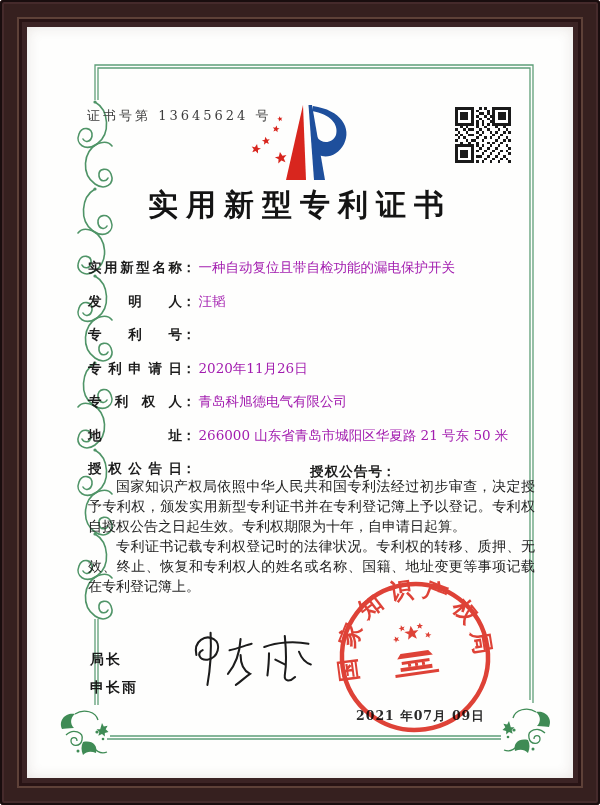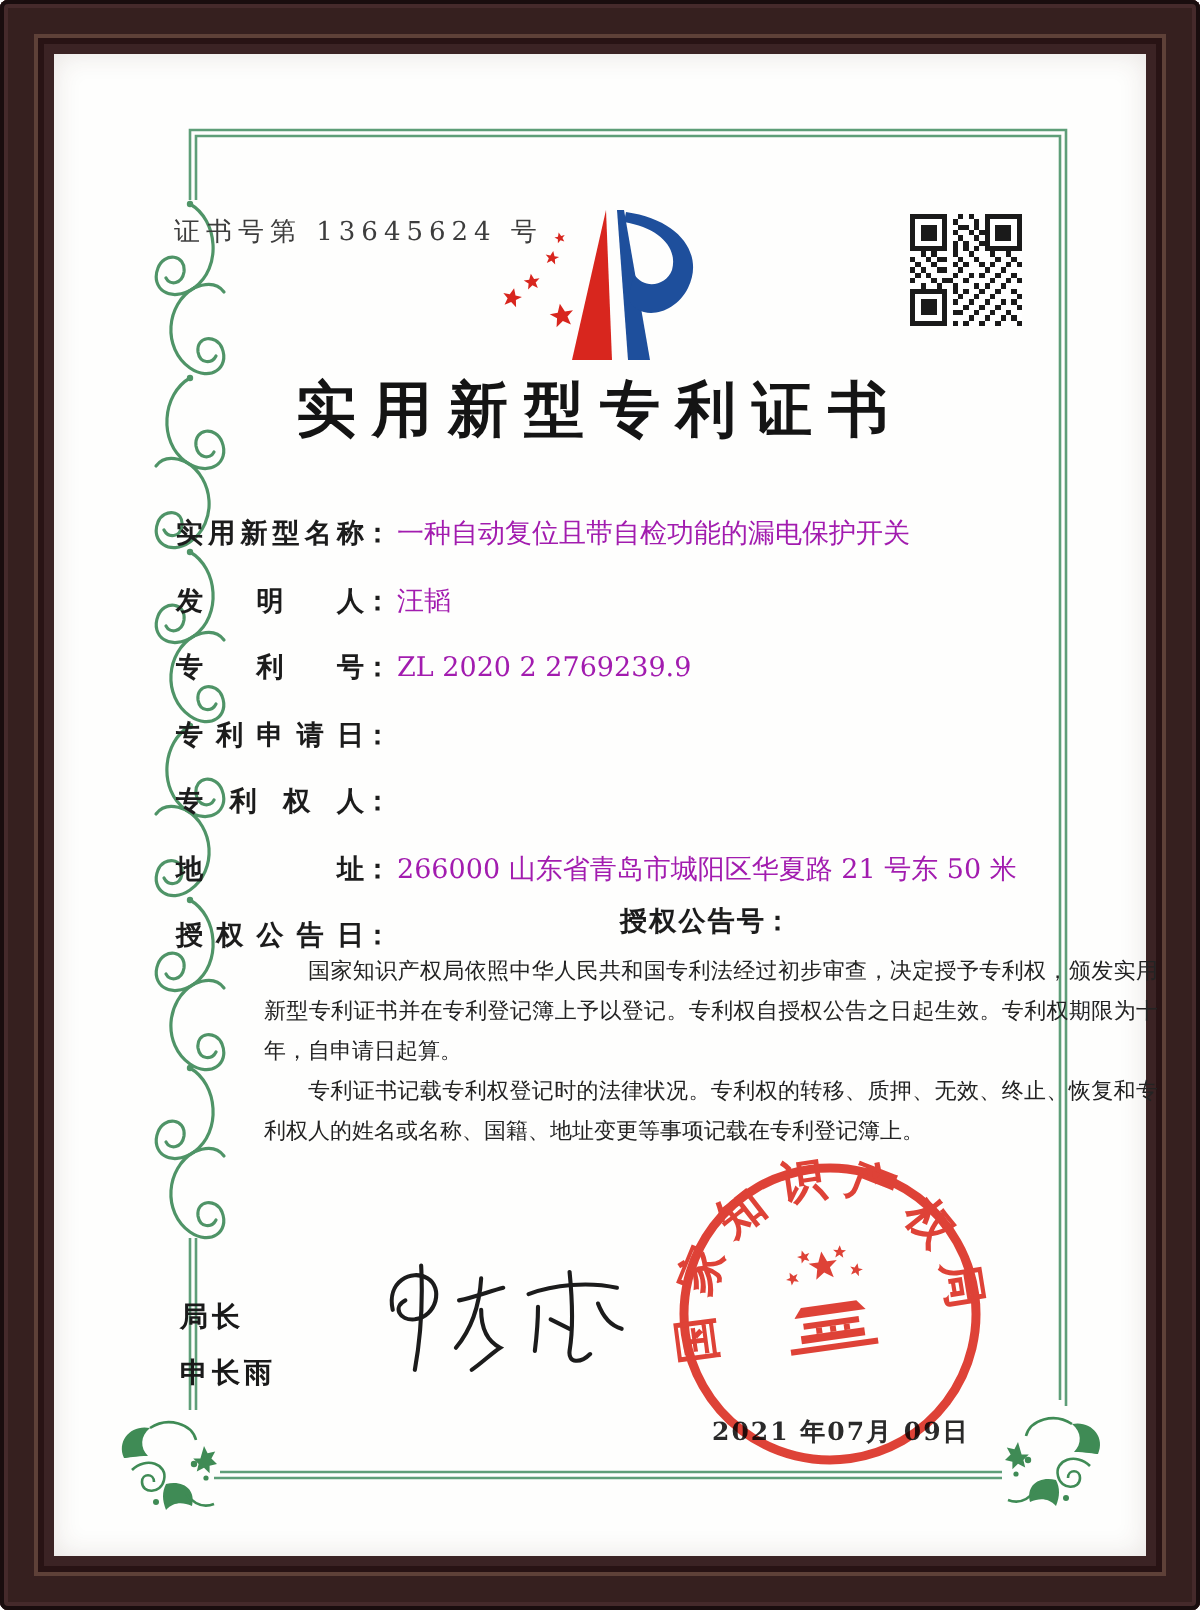--- a/index.html
+++ b/index.html
@@ -24,24 +24,24 @@
   .logo{position:absolute;left:208px;top:70px;z-index:2;}
   .qr{position:absolute;left:428px;top:80px;z-index:2;}
   .title{position:absolute;left:0;right:0;top:158px;z-index:2;margin:0;text-align:center;
     font-size:30px;font-weight:bold;letter-spacing:8px;color:#141414;}
   .fields{position:absolute;left:61px;top:224px;width:448px;z-index:2;font-size:13.5px;}
   .field{height:33.5px;display:flex;align-items:center;line-height:19px;white-space:nowrap;}
   .flabel{display:inline-block;width:94px;font-weight:600;text-align:justify;text-align-last:justify;color:#1c1c1c;}
   .colon{font-weight:600;color:#1c1c1c;}
   .fvalue{margin-left:3px;color:#a21caf;}
   .field.grant{position:relative;}
-  .grant-no{position:absolute;left:222px;top:0;display:flex;}
+  .grant-no{position:absolute;left:222px;top:10px;display:flex;}
   .grant-no .flabel{width:72px;}
   .body-text{position:absolute;left:61px;top:449px;width:447px;z-index:2;
-    font-size:11px;line-height:20px;text-align:justify;color:#232323;margin-left:44px;}
+    font-size:14px;line-height:20px;text-align:justify;color:#232323;}
   .body-text p{margin:0;text-indent:2em;}
   .director{position:absolute;left:63px;top:618px;z-index:2;font-size:14px;font-weight:600;
     line-height:28px;letter-spacing:2px;color:#1a1a1a;}
   .signature{position:absolute;left:152px;top:592px;z-index:2;}
   .seal-date{position:absolute;left:329px;top:681px;z-index:2;font-size:12.5px;font-weight:600;
     letter-spacing:1px;color:#2a2a2a;}
   .seal{position:absolute;left:308px;top:550px;z-index:3;mix-blend-mode:multiply;opacity:.93;
     transform:rotate(-8deg);}
 </style>
 </head>
@@ -144,29 +144,30 @@
         <span class="fvalue">一种自动复位且带自检功能的漏电保护开关</span>
       </div>
       <div class="field">
         <span class="flabel">发明人</span>
           <span class="colon">：</span>
         <span class="fvalue">汪韬</span>
       </div>
       <div class="field">
         <span class="flabel">专利号</span>
           <span class="colon">：</span>
-        <span class="fvalue">ZL 2020 2 2769239.9</span>
       </div>
       <div class="field">
         <span class="flabel">专利申请日</span>
           <span class="colon">：</span>
+        <span class="fvalue">2020年11月26日</span>
       </div>
       <div class="field">
         <span class="flabel">专利权人</span>
           <span class="colon">：</span>
+        <span class="fvalue">青岛科旭德电气有限公司</span>
       </div>
       <div class="field">
         <span class="flabel">地址</span>
           <span class="colon">：</span>
         <span class="fvalue">266000 山东省青岛市城阳区华夏路 21 号东 50 米</span>
       </div>
       <div class="field grant">
         <span class="flabel">授权公告日</span>
           <span class="colon">：</span>
         <span class="grant-no">

